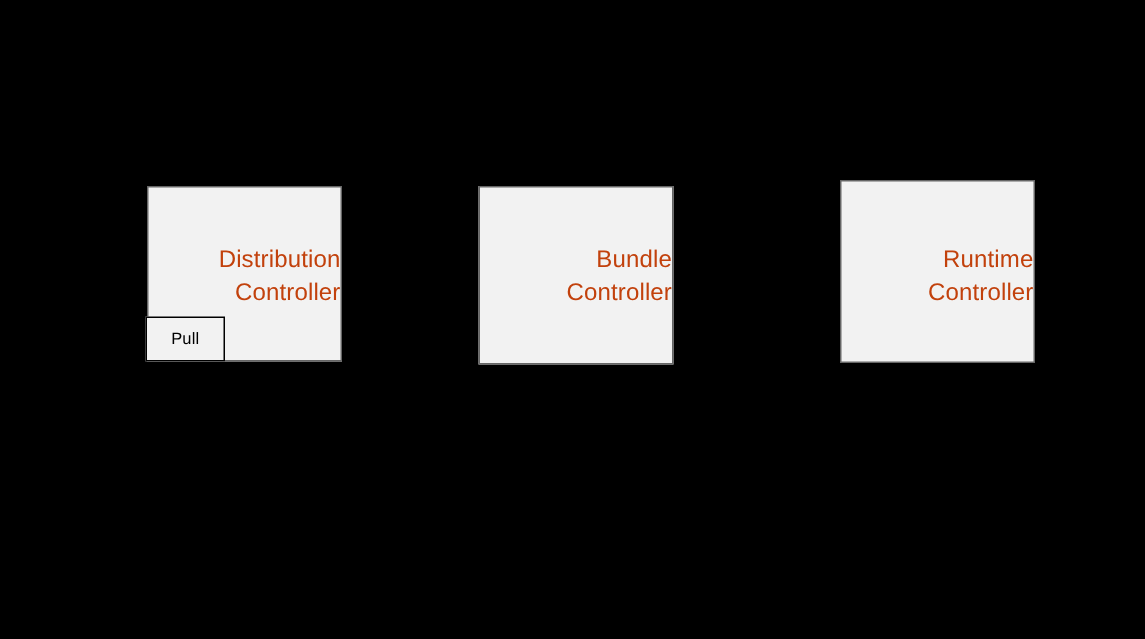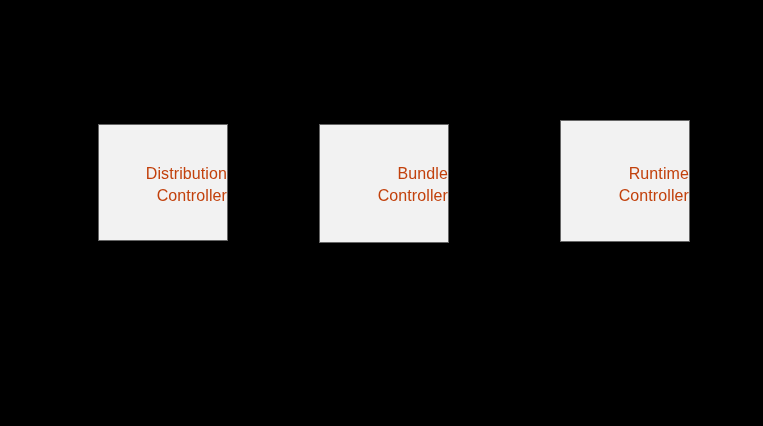--- a/index.html
+++ b/index.html
@@ -65,20 +65,23 @@
 </style>
 </head>
 <body>
 
 <div id="canvas">
 
   <div class="node" style="left:98px; top:124px; width:130px; height:117px;">
     <div class="node-label" style="top:38px;">Distribution
 Controller</div>
   </div>
+  <div class="sub-node" style="left:97px; top:211px; width:53px; height:30px;">
+    <span class="sub-node-label">Pull</span>
+  </div>
 
   <div class="node" style="left:319px; top:124px; width:130px; height:119px;">
     <div class="node-label" style="top:38px;">Bundle
 Controller</div>
   </div>
 
   <div class="node" style="left:540px; top:120px; width:130px; height:122px;margin-left:20px;">
     <div class="node-label" style="top:42px;">Runtime
 Controller</div>
   </div>

